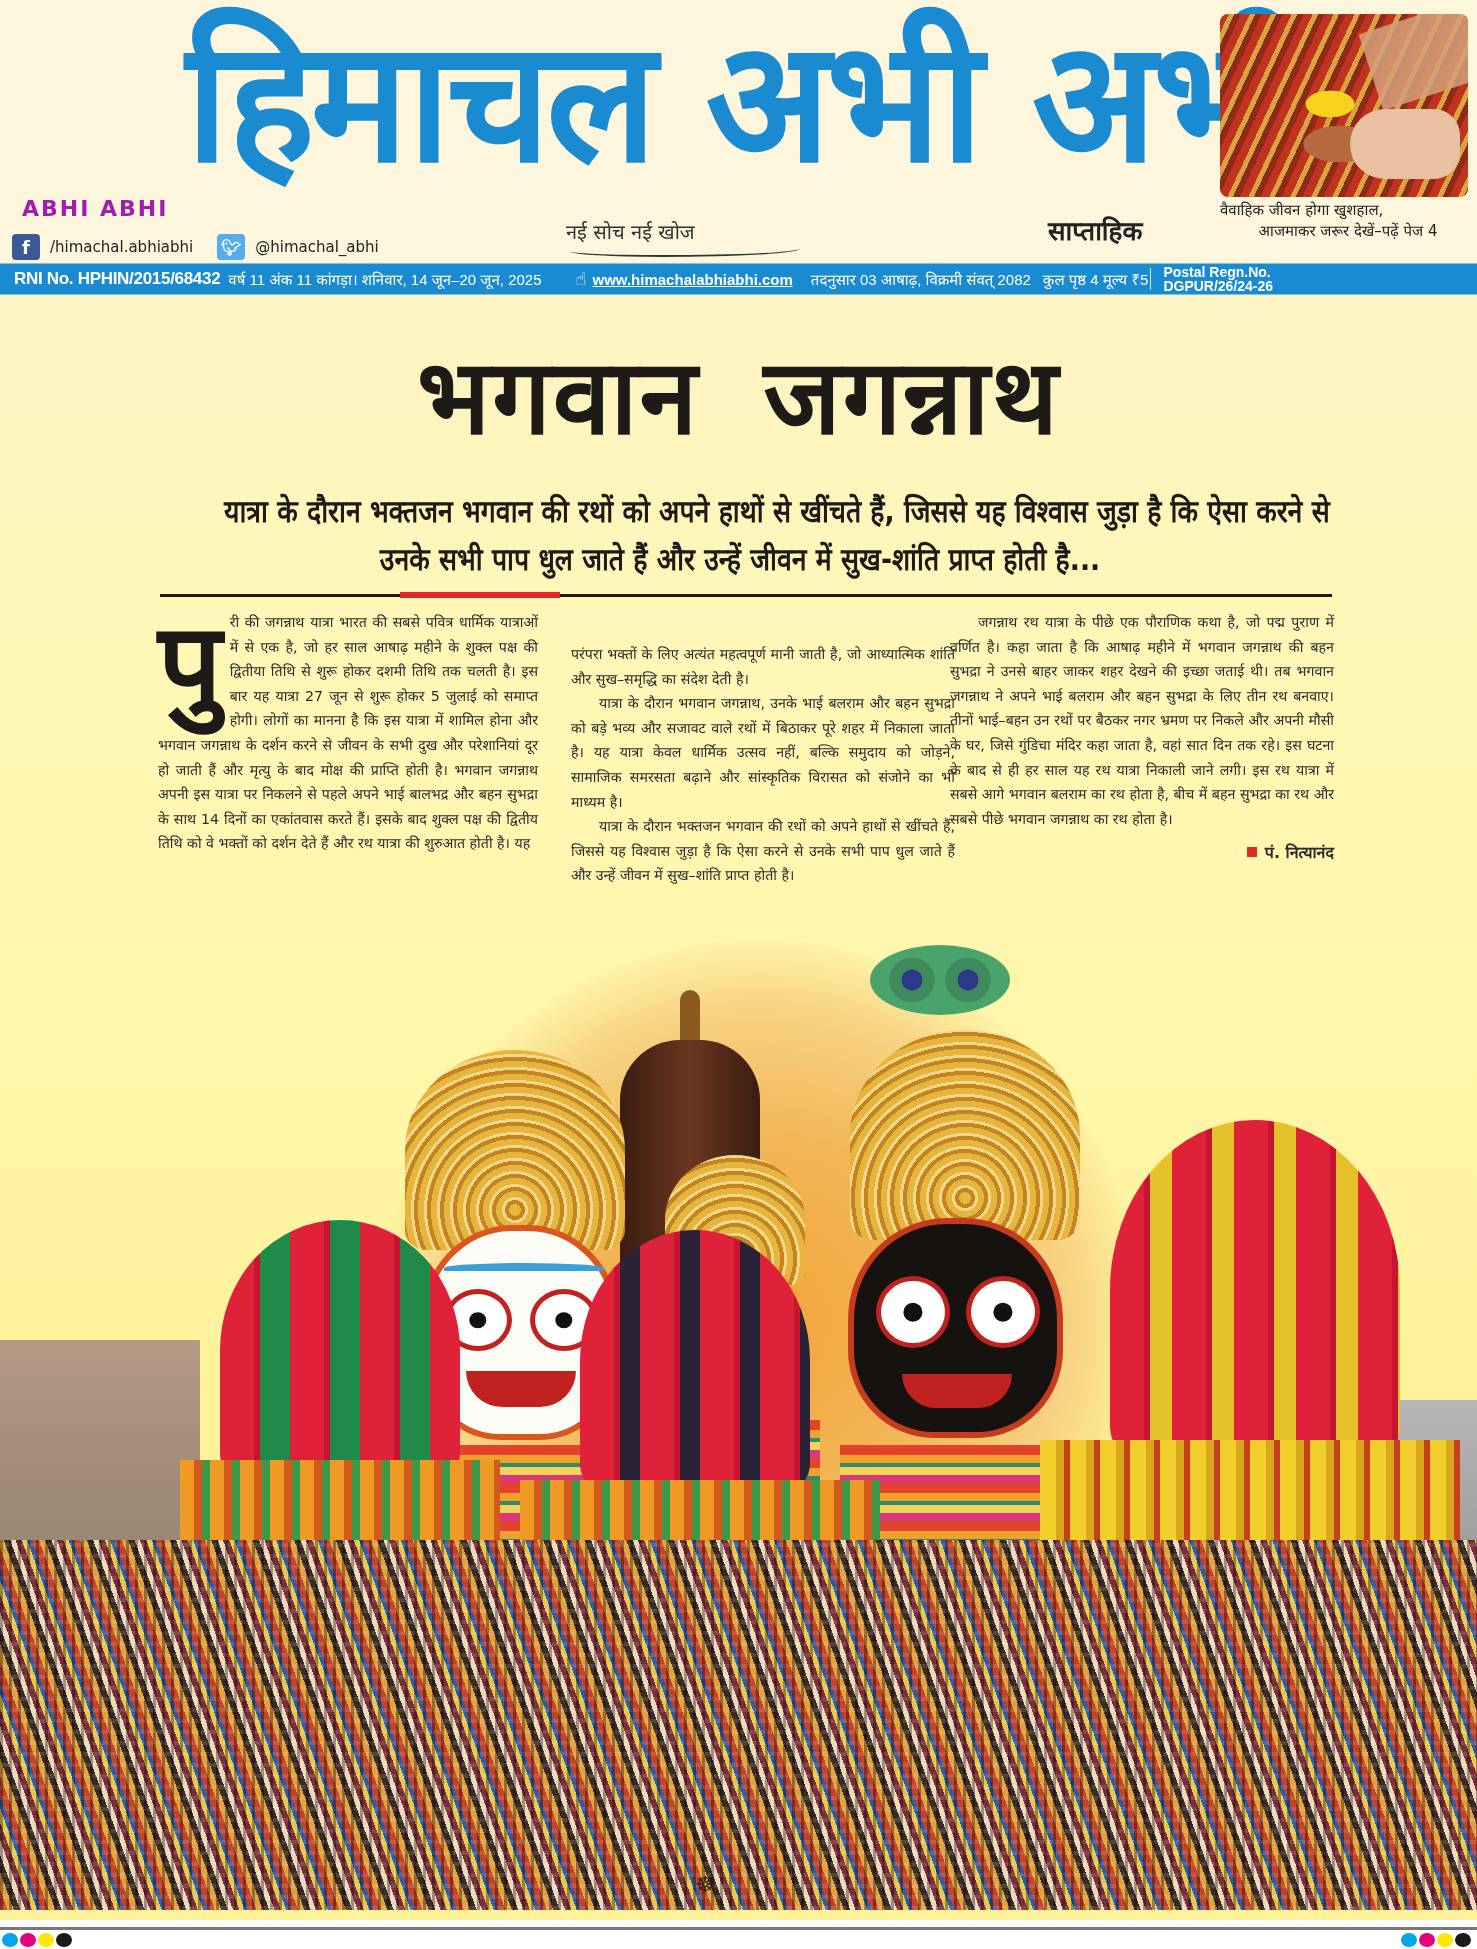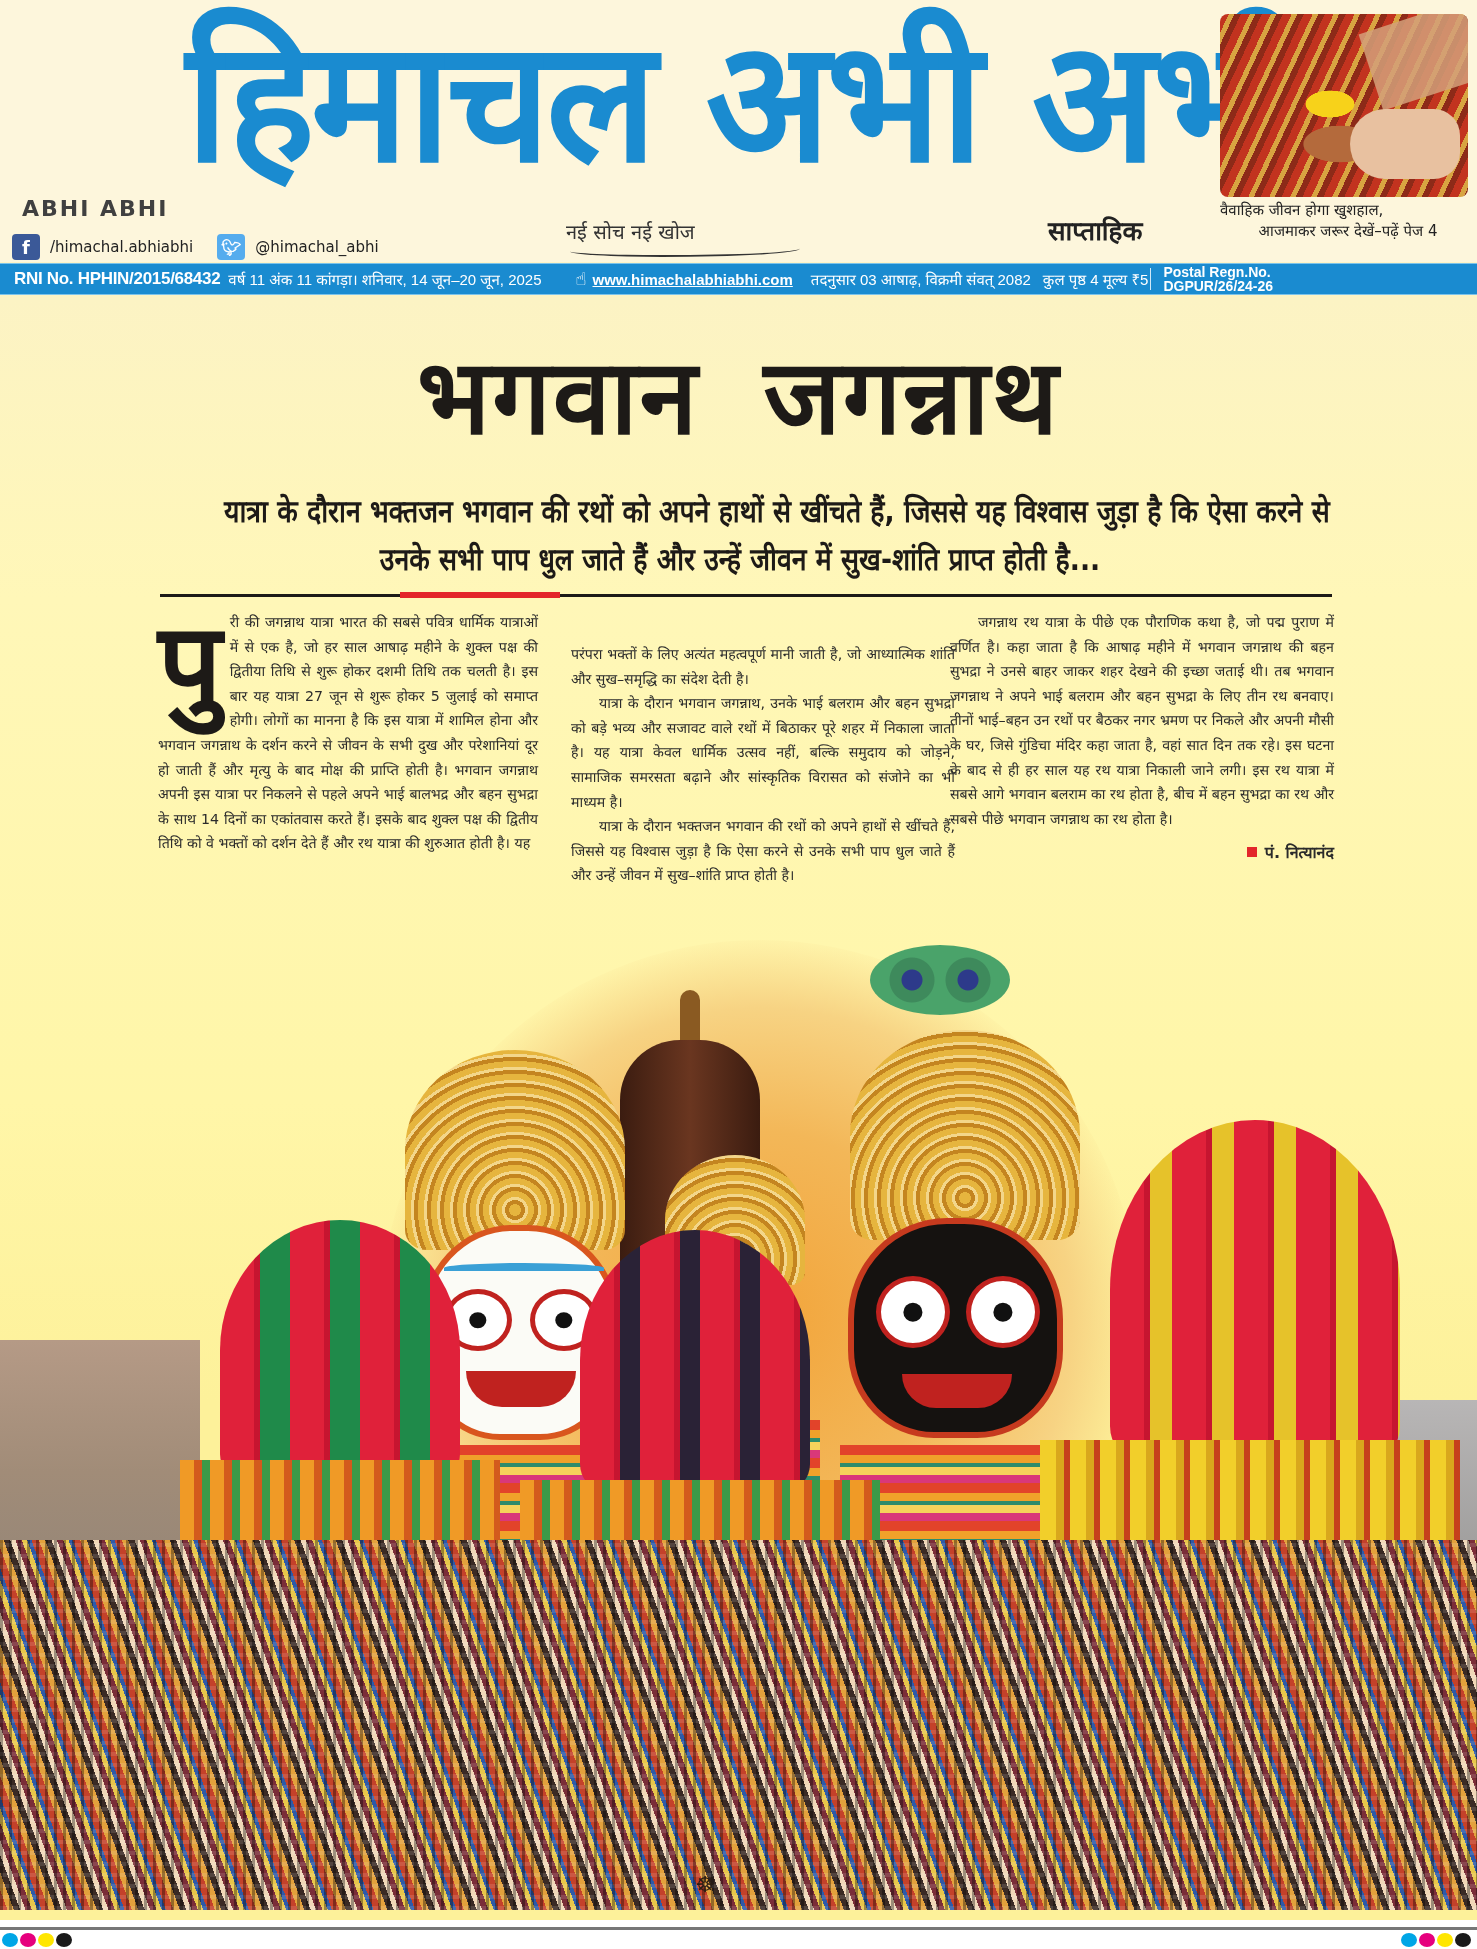--- a/index.html
+++ b/index.html
@@ -34,21 +34,21 @@
   .logo .mountain {
     position: absolute; left: 48px; top: 50px; width: 0; height: 0;
     border-left: 27px solid transparent; border-right: 27px solid transparent; border-bottom: 28px solid #8cc3e6;
   }
   .logo .logo-word {
     position: absolute; left: 34px; top: 68px; width: 82px; height: 18px; border-radius: 9px;
     background: #1a8bd0; color: #fff; font: bold 12px "DejaVu Sans", sans-serif; text-align: center; line-height: 18px;
     font-style: italic;
   }
   .logo-sub {
-    position: absolute; left: 22px; top: 196px; width: 150px; color: #404040;
+    position: absolute; left: 22px; top: 196px; width: 150px; color: #a21caf;
     font: bold 22px "DejaVu Sans", sans-serif; letter-spacing: 2px;
   }
   .title {
     position: absolute; left: 186px; top: 2px; width: 1010px; height: 210px;
     color: #1a8bd0; font-family: "DejaVu Sans", sans-serif; font-weight: bold;
     font-size: 168px; line-height: 200px; letter-spacing: -4px; white-space: nowrap;
     transform: scaleX(0.97); transform-origin: left center;
   }
   .tagline {
     position: absolute; left: 566px; top: 218px; font-size: 20px; color: #333; font-family: "DejaVu Sans", sans-serif;

